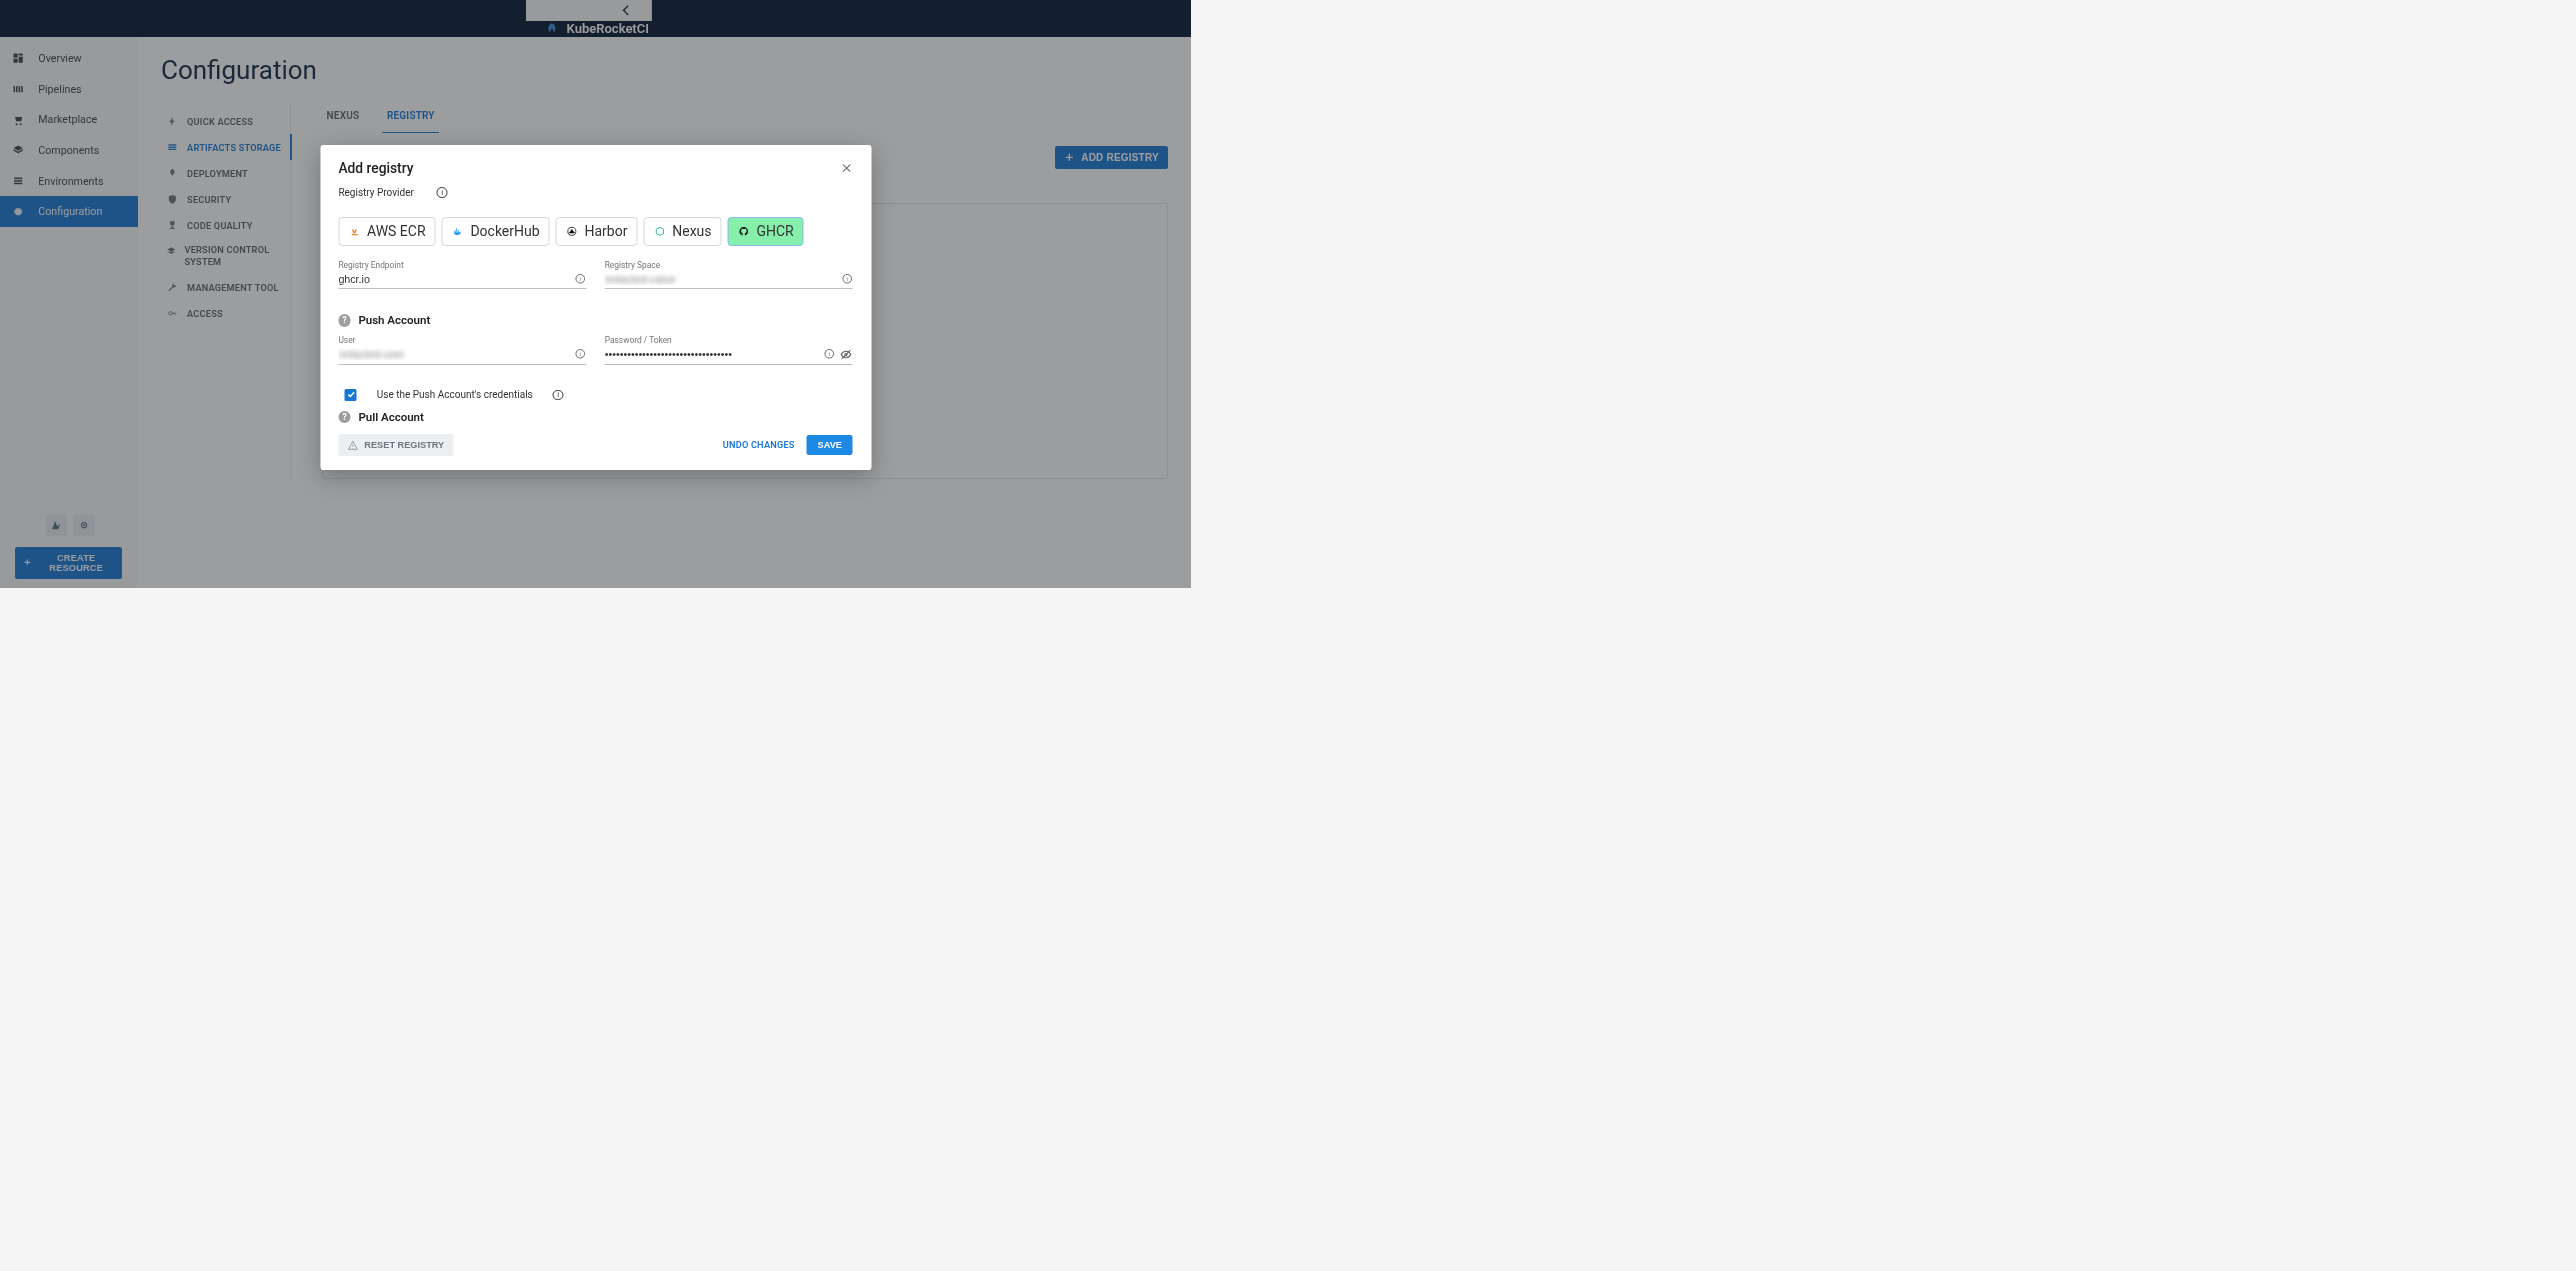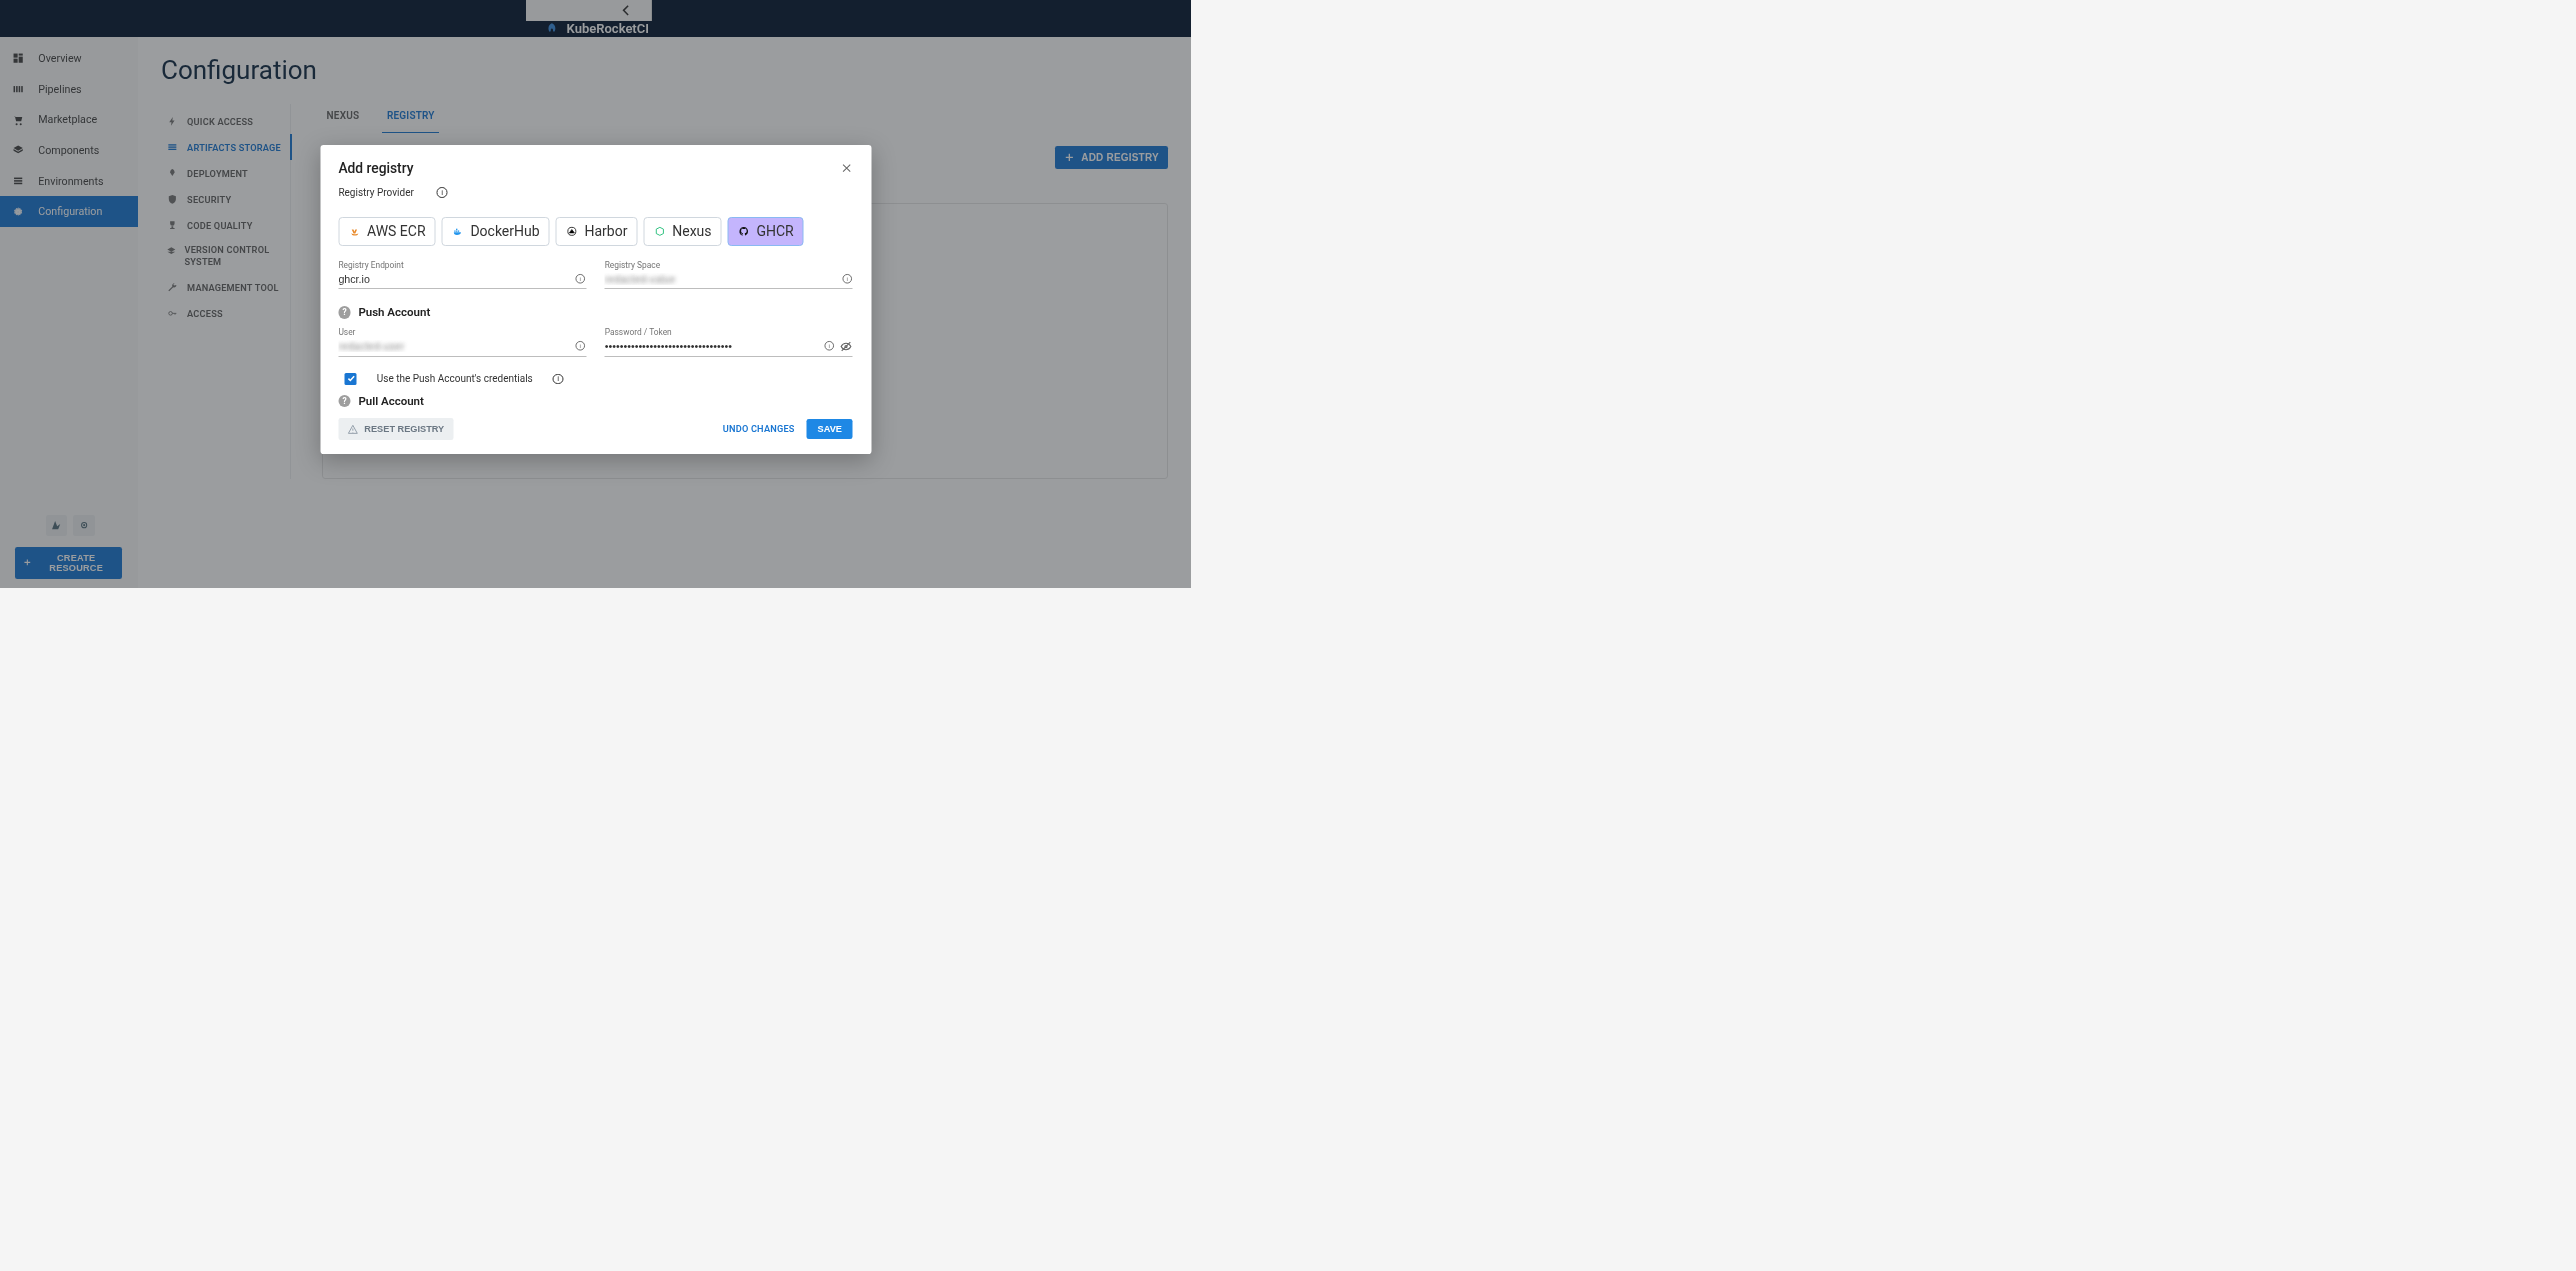--- a/index.html
+++ b/index.html
@@ -117,23 +117,23 @@
 .modal-title { font-size:13.8px; font-weight:500; color:#222; }
 .close-x { color:#666; cursor:pointer; }
 .label-row { display:flex; align-items:center; gap:23px; font-size:10px; color:#333; margin-bottom:19px;}
 .info-ic { width:10.7px;height:10.7px;border:1.1px solid #333;border-radius:50%;display:inline-flex;align-items:center;justify-content:center;font-size:7.7px;}
 .question-ic { width:12.3px;height:12.3px;border-radius:50%;background:#9e9e9e;color:#fff;display:inline-flex;align-items:center;justify-content:center;font-size:8.4px;font-weight:700;}
 .pill-row { display:flex; gap:6.1px; margin-bottom:13.8px;}
 .pill {
   display:flex; align-items:center; gap:6.1px; border:0.8px solid #d0d7de; border-radius:3.8px;
   padding:5.4px 9.2px; font-size:14px; color:#333; background:#fff; cursor:pointer;
 }
-.pill.selected { background:#c4b5fd; border-color:#8ab9f2;}
+.pill.selected { background:#86efac; border-color:#8ab9f2;}
 .pill .picon { width:12.3px;height:12.3px;display:flex;align-items:center;justify-content:center;}
-.form-row { display:flex; gap:18.4px; margin-bottom:16px;}
+.form-row { display:flex; gap:18.4px; margin-bottom:24px;}
 .field { flex:1; }
 .field-label { font-size:8.4px; color:#757575; margin-bottom:1.5px; display:block;}
 .field-input-wrap { display:flex; align-items:center; border-bottom:0.8px solid #bdbdbd; padding-bottom:2.3px;}
 .field-input {
   flex:1; border:none; outline:none; font-size:10.7px; color:#333; background:transparent;
   padding: 1.5px 0;
 }
 .field-input.blurred {
   color: transparent; text-shadow: 0 0 4.6px rgba(120,120,120,0.9);
 }

